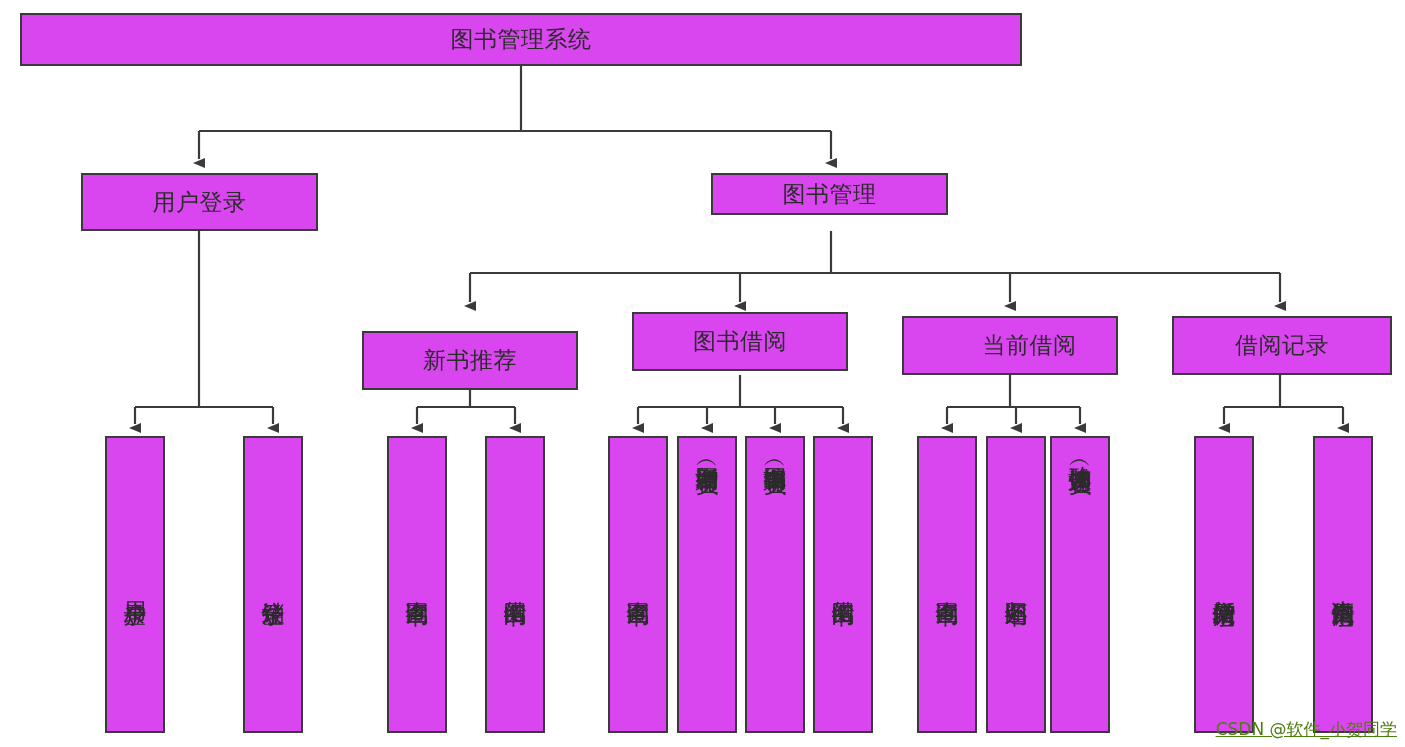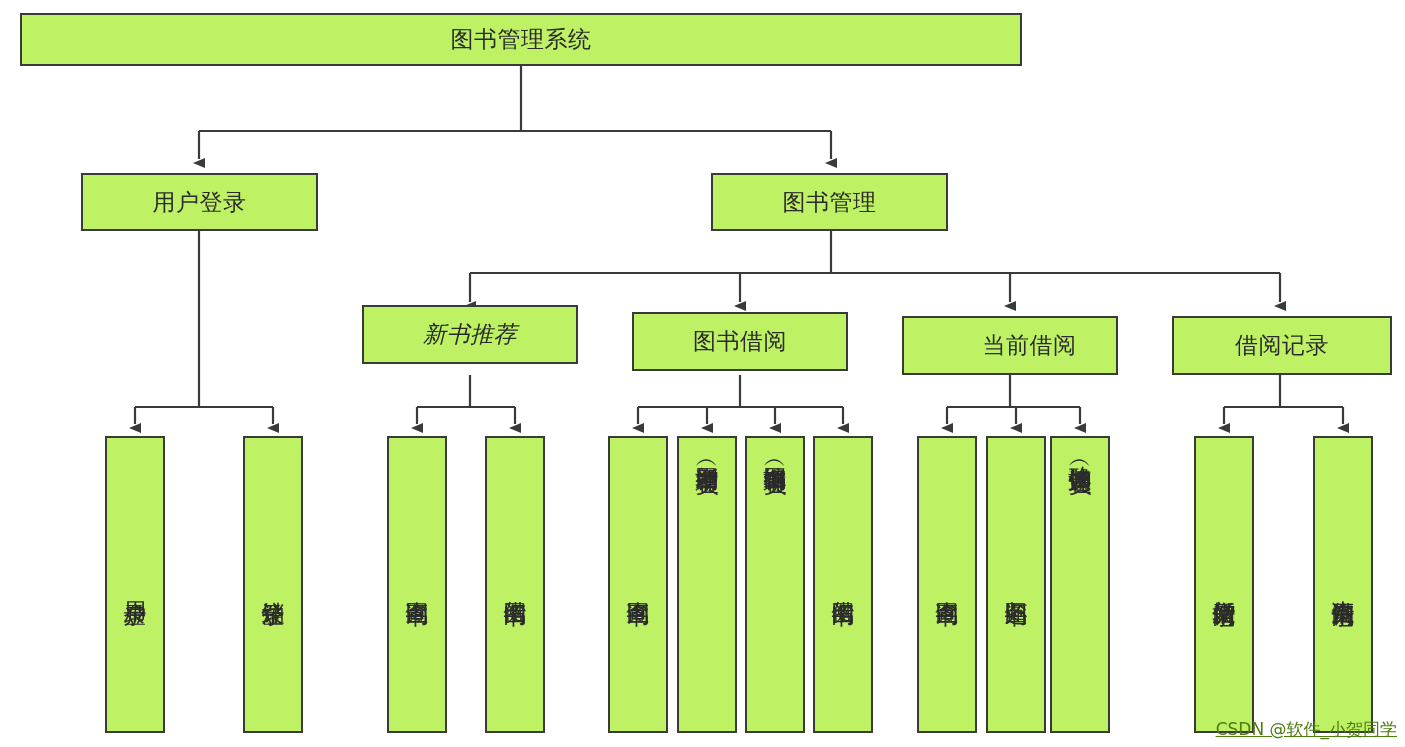--- a/index.html
+++ b/index.html
@@ -21,21 +21,21 @@
     position: absolute;
     left: 0;
     top: 0;
     width: 1405px;
     height: 747px;
     pointer-events: none;
   }
   .node {
     position: absolute;
     box-sizing: border-box;
-    background: #bef264;
+    background: #d946ef;
     border: 2px solid #3a3a3a;
     display: flex;
     align-items: center;
     justify-content: center;
     z-index: 2;
   }
   .node.root { border-width: 2px; }
   .node .lbl {
     font-size: 23px;
     color: #2b2b2b;
@@ -128,25 +128,25 @@
     </g>
   </svg>
 
   <div class="node root" style="left:20px; top:13px; width:1002px; height:53px;">
     <span class="lbl">图书管理系统</span>
   </div>
 
   <div class="node" style="left:81px; top:173px; width:237px; height:58px;">
     <span class="lbl">用户登录</span>
   </div>
-  <div class="node" style="left:711px; top:173px; width:237px; height:58px;justify-content:center;">
+  <div class="node" style="left:711px; top:173px; width:237px; height:42px;justify-content:center;">
     <span class="lbl">图书管理</span>
   </div>
 
-  <div class="node" style="left:362px; top:305px; width:216px; height:59px;font-style:italic;">
+  <div class="node" style="left:362px; top:331px; width:216px; height:59px;">
     <span class="lbl">新书推荐</span>
   </div>
   <div class="node" style="left:632px; top:312px; width:216px; height:59px;">
     <span class="lbl">图书借阅</span>
   </div>
   <div class="node" style="left:902px; top:316px; width:216px; height:59px;padding-left:39px;">
     <span class="lbl">当前借阅</span>
   </div>
   <div class="node" style="left:1172px; top:316px; width:220px; height:59px;">
     <span class="lbl">借阅记录</span>

